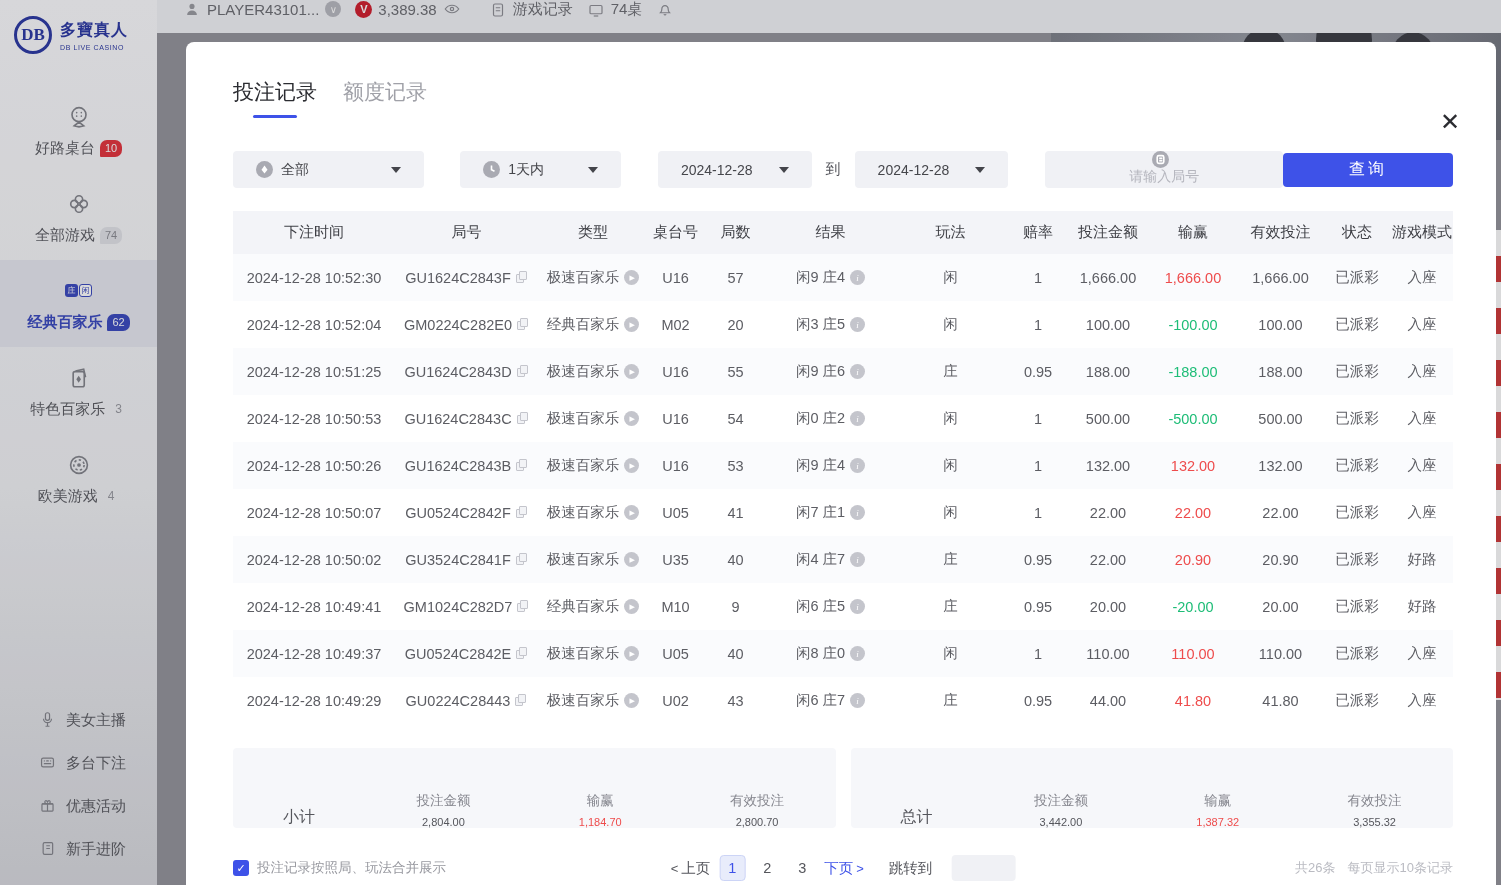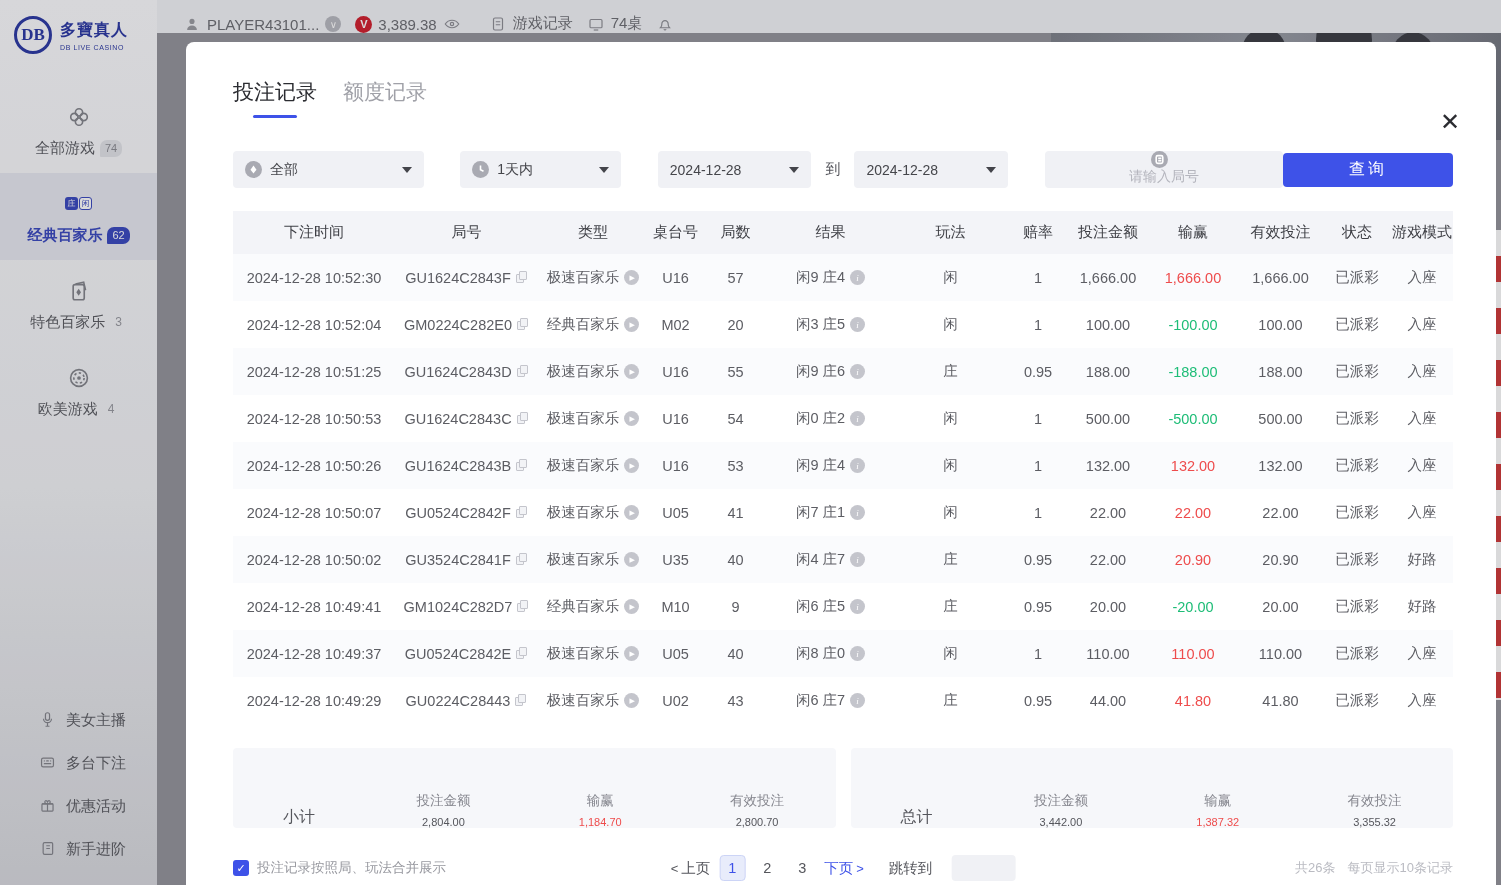--- a/index.html
+++ b/index.html
@@ -2,21 +2,21 @@
 <html><head>
 <meta charset="utf-8">
 <style>
   * { margin:0; padding:0; box-sizing:border-box; }
   html,body { width:1501px; height:885px; overflow:hidden; }
   body { font-family:"Liberation Sans","DejaVu Sans",sans-serif; position:relative; background:#95969c; }
 
   
   .page { position:absolute; inset:0; }
   .topbar { position:absolute; left:157px; top:0; right:0; height:33px; background:#f4f5f8;
-            display:flex; align-items:flex-end; gap:14px; padding:0 0 0 26px; color:#6e6f75; font-size:15px; }
+            display:flex; align-items:flex-start; gap:14px; padding:0 0 0 26px; color:#6e6f75; font-size:15px; }
   .topbar-photo { position:absolute; top:0; right:0; width:450px; height:140px;
             background:linear-gradient(120deg,#7d8089 0%,#9a9da6 45%,#6f727b 100%); }
   .topbar-photo .head { position:absolute; border-radius:50%; background:#3d3f46; }
   .welcome { position:absolute; top:7px; left:928px; color:#b9bac1; font-size:15px; white-space:nowrap; }
   .tb-group { display:flex; align-items:center; gap:6px; white-space:nowrap; }
   .tb-ico { width:18px; height:18px; display:inline-block; }
   .tb-ico svg { width:100%; height:100%; stroke:#8f9097; fill:none; stroke-width:1.6; }
   .chev-badge { width:16px; height:16px; border-radius:50%; background:#b9bac1; color:#fff; font-size:10px;
             display:flex; align-items:center; justify-content:center; }
   .vcoin { width:17px; height:17px; border-radius:50%; background:#d2202f; color:#fff; font-size:11px; font-weight:bold;
@@ -61,21 +61,21 @@
   .close-btn { position:absolute; top:68px; right:36px; font-size:24px; color:#2b2c31; cursor:pointer; line-height:1; }
 
   .tabs { display:flex; gap:26px; padding-top:36px; }
   .tab { font-size:21px; color:#a0a1a8; cursor:pointer; display:flex; flex-direction:column; align-items:center; }
   .tab.active { color:#2b2c31; font-weight:500; }
   .tab .bar { width:44px; height:3px; border-radius:2px; background:transparent; margin-top:9px; }
   .tab.active .bar { background:#3e52e8; }
 
   .filters { display:flex; align-items:center; margin-top:33px; }
   .fld { height:37px; background:#f0f1f5; border-radius:4px; display:flex; align-items:center;
-         padding:0 12px; font-size:14px; color:#45464b; cursor:pointer; }
+         padding:0 23px; font-size:14px; color:#45464b; cursor:pointer; }
   .caret { width:0; height:0; border-left:5px solid transparent; border-right:5px solid transparent;
            border-top:6px solid #43444a; margin-left:auto; }
   .circ-ico { width:17px; height:17px; border-radius:50%; background:#a9aab2; margin-right:8px; position:relative; flex:none; }
   .circ-ico svg { position:absolute; inset:0; width:17px; height:17px; stroke:#fff; fill:none; stroke-width:1.6; }
   .to-label { font-size:15px; color:#55565c; margin:0 14px; }
   .search-fld { cursor:text;flex-direction:column; }
   .search-fld .ph { color:#b4b5bd; }
   .query-btn { margin-left:auto; width:172px; height:34px; background:#3e52e8; border:none; border-radius:4px;
            color:#fff; font-size:16px; letter-spacing:3px; cursor:pointer; font-family:inherit; }
 
@@ -186,20 +186,36 @@
       <span class="brand-mark">DB</span>
       <span>
         <div class="brand-cn">多寶真人</div>
         <div class="brand-en">DB LIVE CASINO</div>
       </span>
     </div>
     <nav class="nav">
         <div class="nav-item">
           <span class="nav-icon">
             <svg viewBox="0 0 24 24">
+              <circle cx="12" cy="10" r="6"></circle>
+              <circle cx="10" cy="8.3" r=".7" fill="#85868d" stroke="none"></circle>
+              <circle cx="14" cy="8.3" r=".7" fill="#85868d" stroke="none"></circle>
+              <circle cx="10" cy="11.3" r=".7" fill="#85868d" stroke="none"></circle>
+              <circle cx="14" cy="11.3" r=".7" fill="#85868d" stroke="none"></circle>
+              <path d="M8 19.5l4-3.2 4 3.2-4 .9z"></path>
+            </svg>
+          </span>
+          <span class="nav-row">
+            <span class="nav-label">好路桌台</span>
+            <span class="nav-badge red">10</span>
+          </span>
+        </div>
+        <div class="nav-item">
+          <span class="nav-icon">
+            <svg viewBox="0 0 24 24">
               <circle cx="12" cy="8" r="3.1"></circle>
               <circle cx="8" cy="12" r="3.1"></circle>
               <circle cx="16" cy="12" r="3.1"></circle>
               <circle cx="12" cy="16" r="3.1"></circle>
             </svg>
           </span>
           <span class="nav-row">
             <span class="nav-label">全部游戏</span>
             <span class="nav-badge gray">74</span>
           </span>

